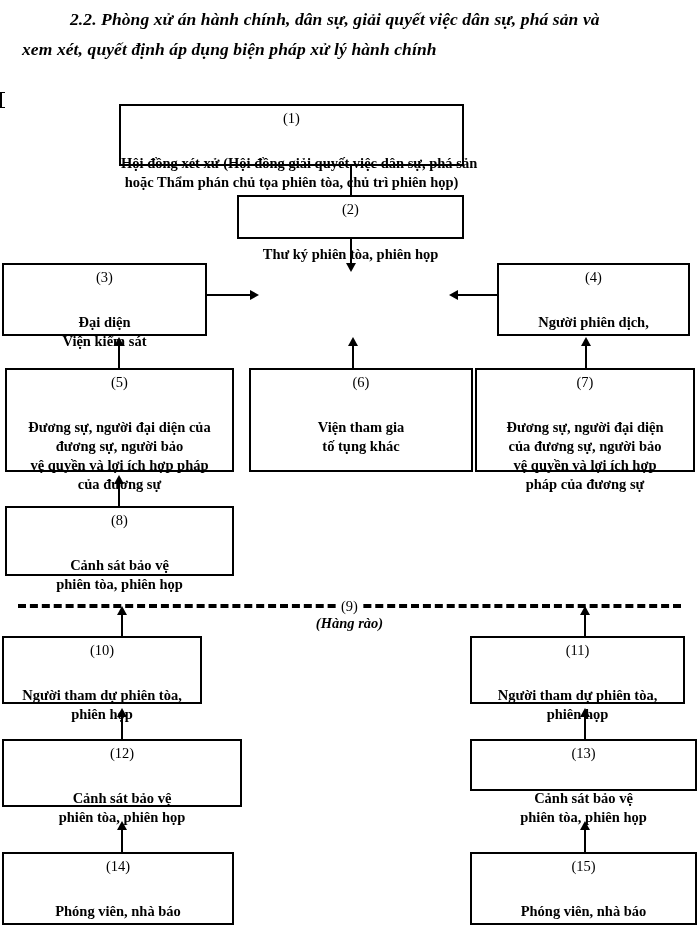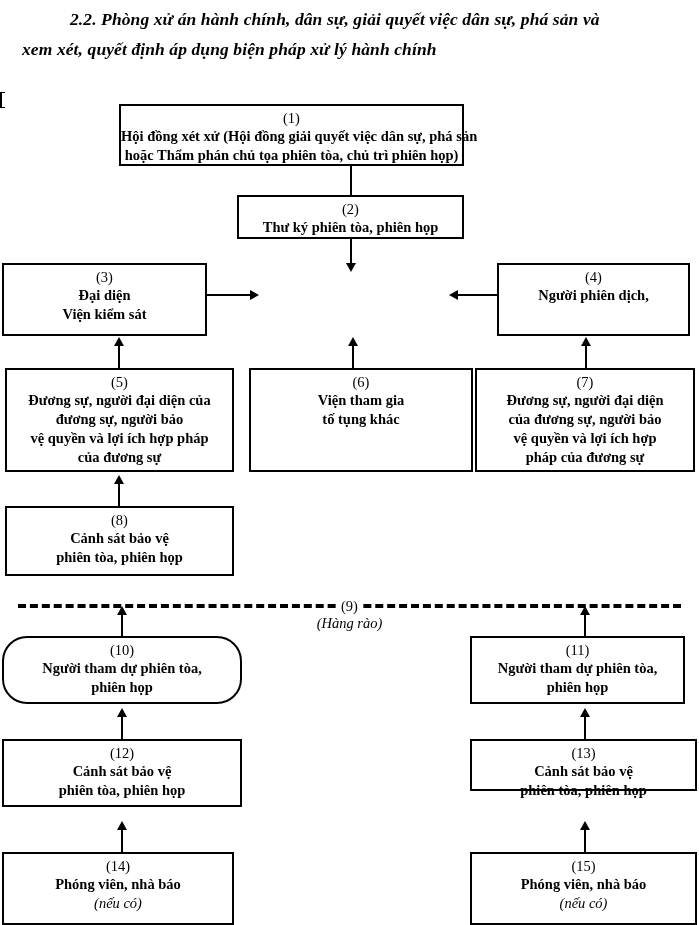--- a/index.html
+++ b/index.html
@@ -57,21 +57,21 @@
     font-size: 14.5px;
     line-height: 19px;
     padding-top: 3px;
   }
   .box .num {
     display: block;
     font-weight: normal;
     font-size: 14.5px;
     line-height: 18px;
   }
-  .box .txt { display: block; }
+  .box .txt { display: block; margin-top: 27px; }
   .box .txt .ln { display: block; white-space: pre; }
   .ital {
     font-style: italic;
     font-weight: normal;
   }
 
   
   .vline {
     position: absolute;
     width: 0;
@@ -131,21 +131,21 @@
     padding: 0 2px;
   }
   .barrier-label {
     position: absolute;
     left: 0;
     top: 615px;
     width: 699px;
     text-align: center;
     font-size: 14.5px;
     font-style: italic;
-    font-weight: normal;
+    font-weight: bold;
     line-height: 17px;
   }
 </style>
 </head>
 <body>
 
 <div class="title">
   <span class="l1">2.2. Phòng xử án hành chính, dân sự, giải quyết việc dân sự, phá sản và</span>
   <span class="l2">xem xét, quyết định áp dụng biện pháp xử lý hành chính</span>
 </div>
@@ -240,21 +240,21 @@
 
 <div class="vline" style="left:118px; top:483px; height:23px;"></div>
 <div class="arrow-up" style="left:114px; top:475px;"></div>
 
 <div class="barrier"></div>
 <div class="barrier-num">
   <span class="n">(9)</span>
 </div>
 <div class="barrier-label">(Hàng rào)</div>
 
-<div class="box" style="left:2px; top:636px; width:240px; height:68px;border-radius:25px;">
+<div class="box" style="left:2px; top:636px; width:200px; height:68px;">
   <span class="num">(10)</span>
   <span class="txt">
     <span class="ln">Người tham dự phiên tòa,</span>
     <span class="ln">phiên họp</span>
   </span>
 </div>
 
 <div class="vline" style="left:121px; top:614px; height:22px;"></div>
 <div class="arrow-up" style="left:117px; top:606px;"></div>
 

